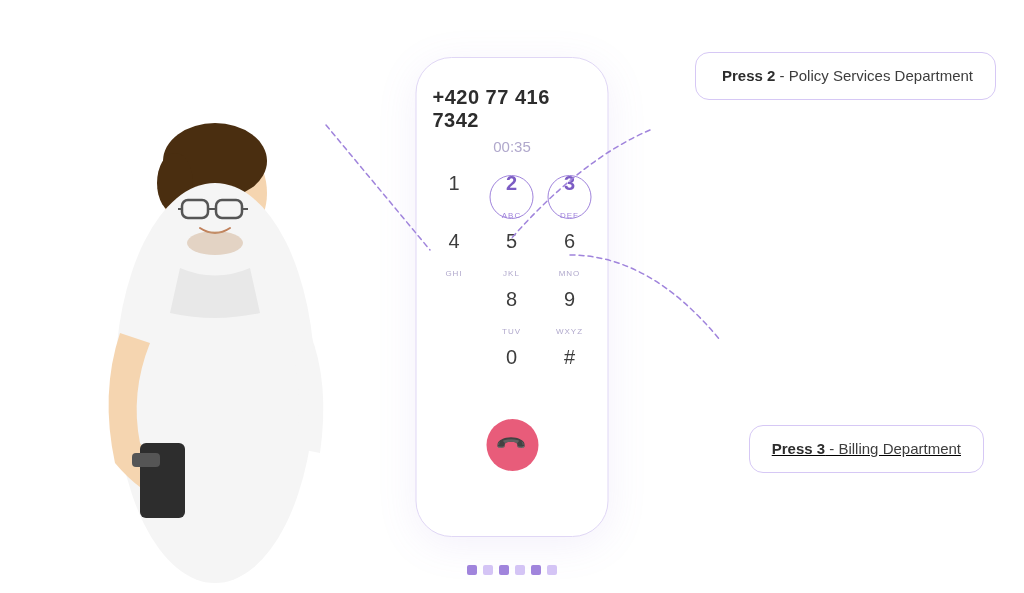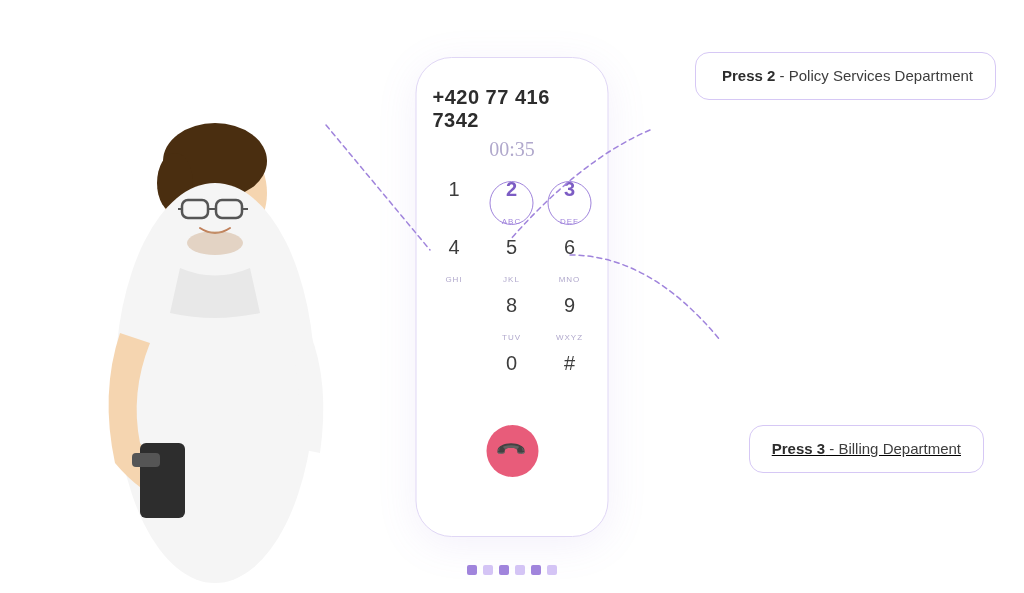--- a/index.html
+++ b/index.html
@@ -43,24 +43,23 @@
 
     .phone-number {
       font-size: 20px;
       font-weight: 600;
       color: #2d2d2d;
       letter-spacing: 0.5px;
       margin-bottom: 6px;
     }
 
     .call-timer {
-      font-size: 20px;
+      font-size: 15px;
       color: #b0a8cc;
       margin-bottom: 18px;
-      font-family: Liberation Serif, serif;
     }
 
     .dialpad {
       display: grid;
       grid-template-columns: repeat(3, 1fr);
       gap: 10px 14px;
       width: 100%;
       margin-bottom: 18px;
     }
 

